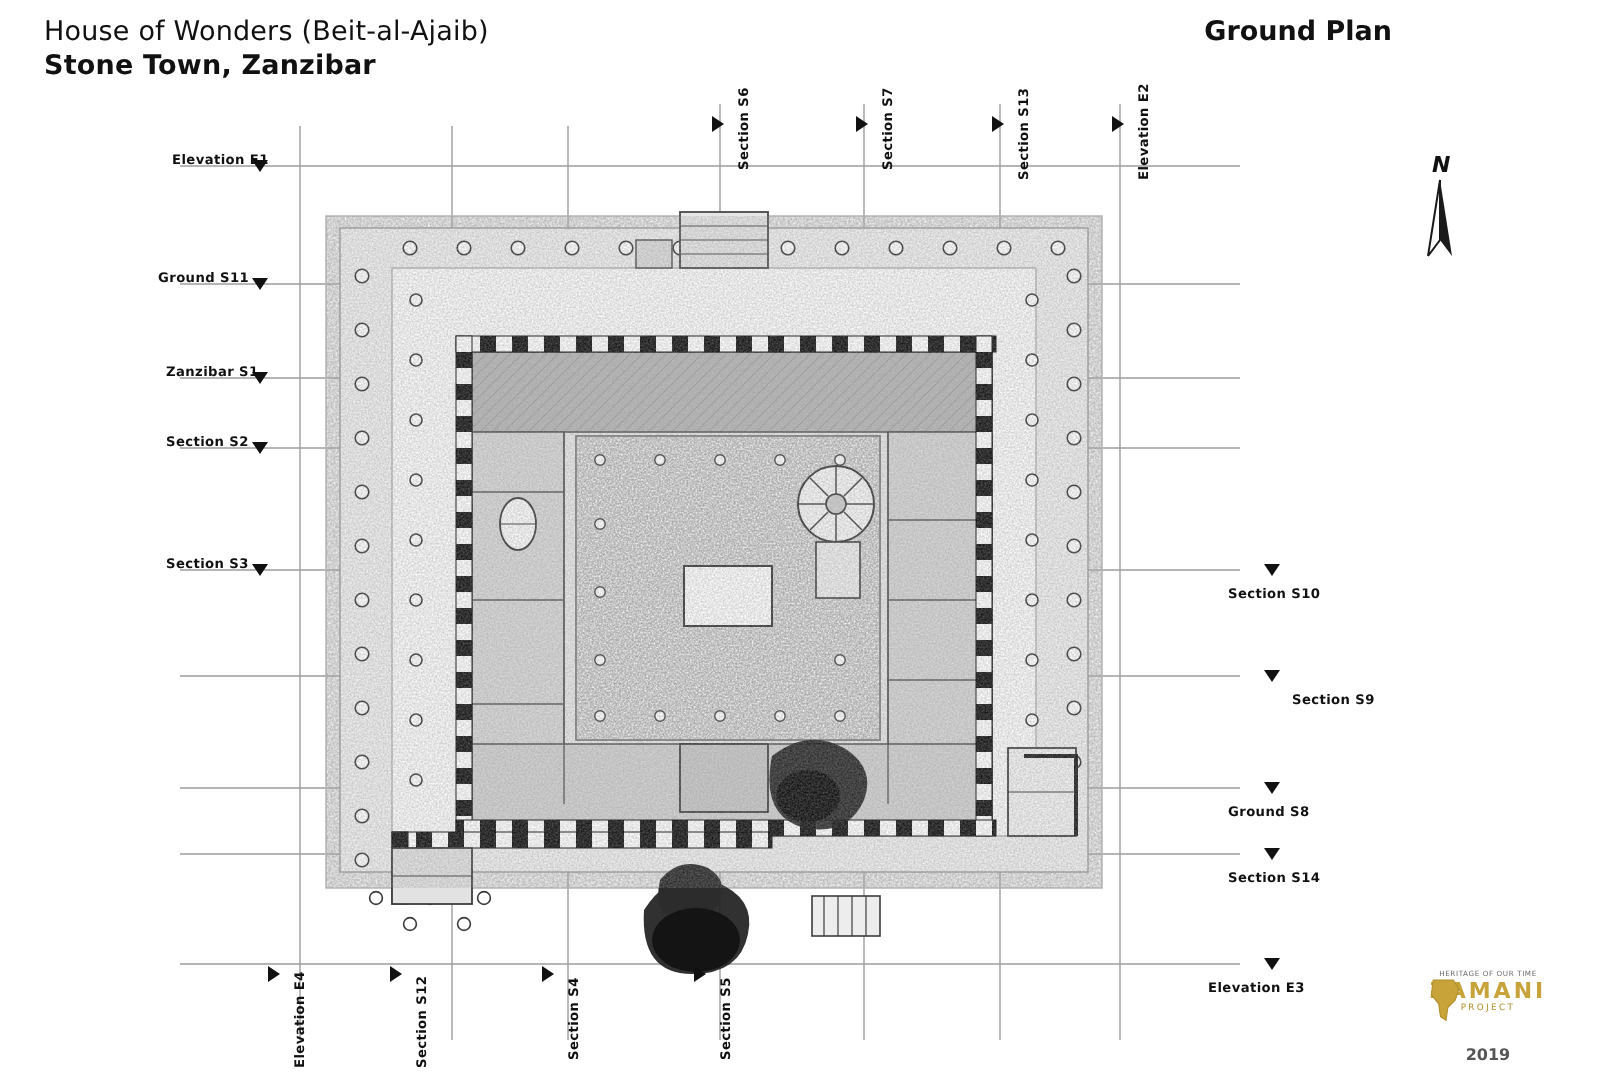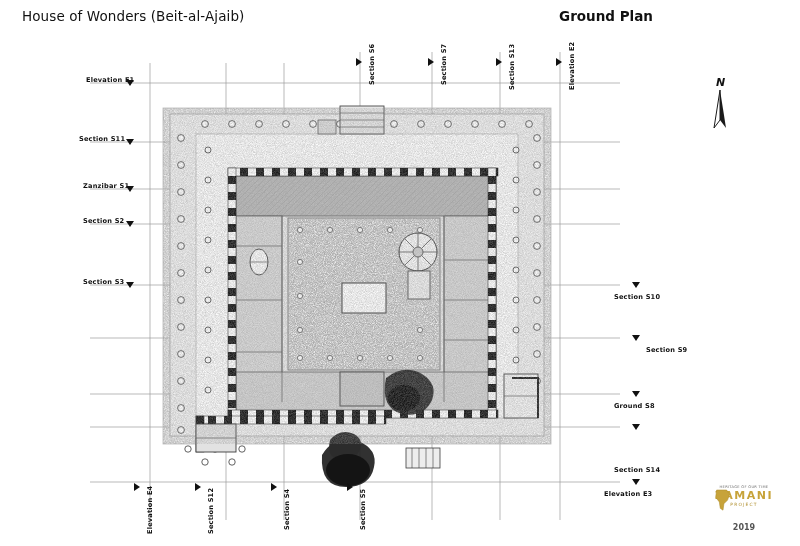--- a/index.html
+++ b/index.html
@@ -31,21 +31,21 @@
   .title-line2 {
     font-size: 13.5px;
     font-weight: bold;
     letter-spacing: 0.1px;
     line-height: 17px;
   }
   .rtitle-block {
     position: absolute;
     right: 104px;
     top: 8px;
-    text-align: center;
+    text-align: right;
     width: 180px;
   }
   .rtitle-main {
     font-size: 13.5px;
     font-weight: bold;
     line-height: 17px;
   }
   .rtitle-sub {
     font-size: 9px;
     font-weight: bold;
@@ -150,20 +150,21 @@
     top: 4px;
     width: 22px;
     height: 26px;
   }
 </style>
 </head>
 <body>
 
 <div class="title-block">
   <div class="title-line1">House of Wonders (Beit-al-Ajaib)</div>
+  <div class="title-line2">Stone Town, Zanzibar</div>
 </div>
 
 <div class="rtitle-block">
   <div class="rtitle-main">Ground Plan</div>
 </div>
 
 <svg id="plan-canvas" viewBox="0 0 800 546" xmlns="http://www.w3.org/2000/svg">
   <defs>
 
     <filter id="speckle" x="-10%" y="-10%" width="120%" height="120%">
@@ -426,29 +427,29 @@
 <div class="tri right" style="left:428px; top:58px;"></div>
 <div class="tri right" style="left:496px; top:58px;"></div>
 <div class="tri right" style="left:556px; top:58px;"></div>
 
 <div class="tri right" style="left:134px; top:483px;"></div>
 <div class="tri right" style="left:195px; top:483px;"></div>
 <div class="tri right" style="left:271px; top:483px;"></div>
 <div class="tri right" style="left:347px; top:483px;"></div>
 
 <div class="lbl" style="left:86px; top:76px;">Elevation E1</div>
-<div class="lbl" style="left:79px; top:135px;">Section S11</div>
+<div class="lbl" style="left:79px; top:135px;">Ground S11</div>
 <div class="lbl" style="left:83px; top:182px;">Zanzibar S1</div>
 <div class="lbl" style="left:83px; top:217px;">Section S2</div>
 <div class="lbl" style="left:83px; top:278px;">Section S3</div>
 
 <div class="lbl" style="left:614px; top:293px;">Section S10</div>
 <div class="lbl" style="left:614px; top:346px;margin-left:32px;">Section S9</div>
 <div class="lbl" style="left:614px; top:402px;">Ground S8</div>
-<div class="lbl" style="left:614px; top:435px;margin-top:31px;">Section S14</div>
+<div class="lbl" style="left:614px; top:435px;">Section S14</div>
 <div class="lbl" style="left:604px; top:490px;">Elevation E3</div>
 
 <div class="lbl vert" style="left:368px; top:85px;">Section S6</div>
 <div class="lbl vert" style="left:440px; top:85px;">Section S7</div>
 <div class="lbl vert" style="left:508px; top:90px;">Section S13</div>
 <div class="lbl vert" style="left:568px; top:90px;">Elevation E2</div>
 
 <div class="lbl vert" style="left:146px; top:534px;">Elevation E4</div>
 <div class="lbl vert" style="left:207px; top:534px;">Section S12</div>
 <div class="lbl vert" style="left:283px; top:530px;">Section S4</div>

